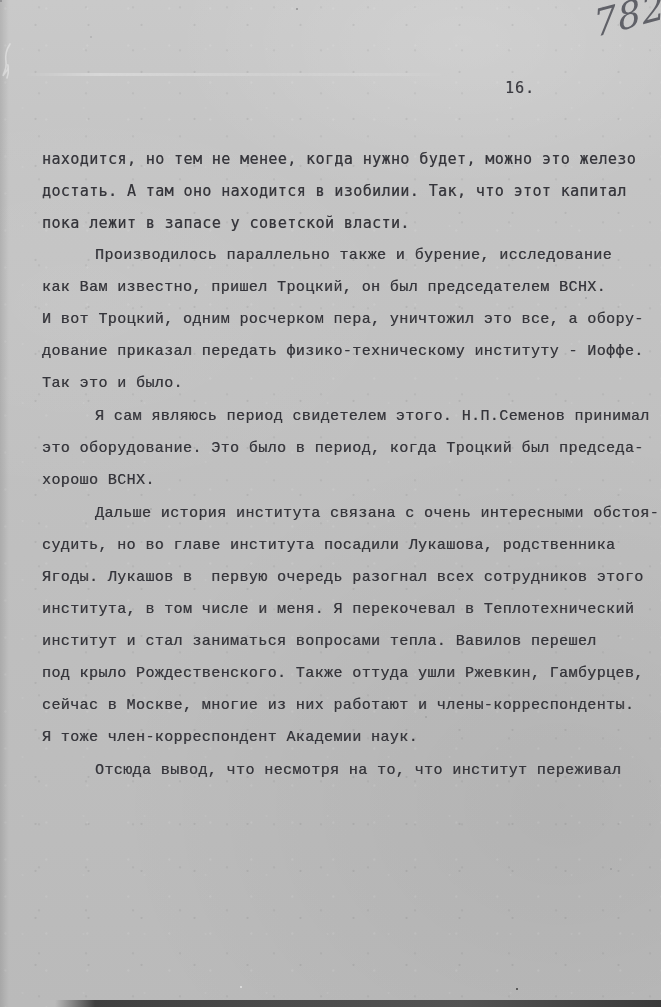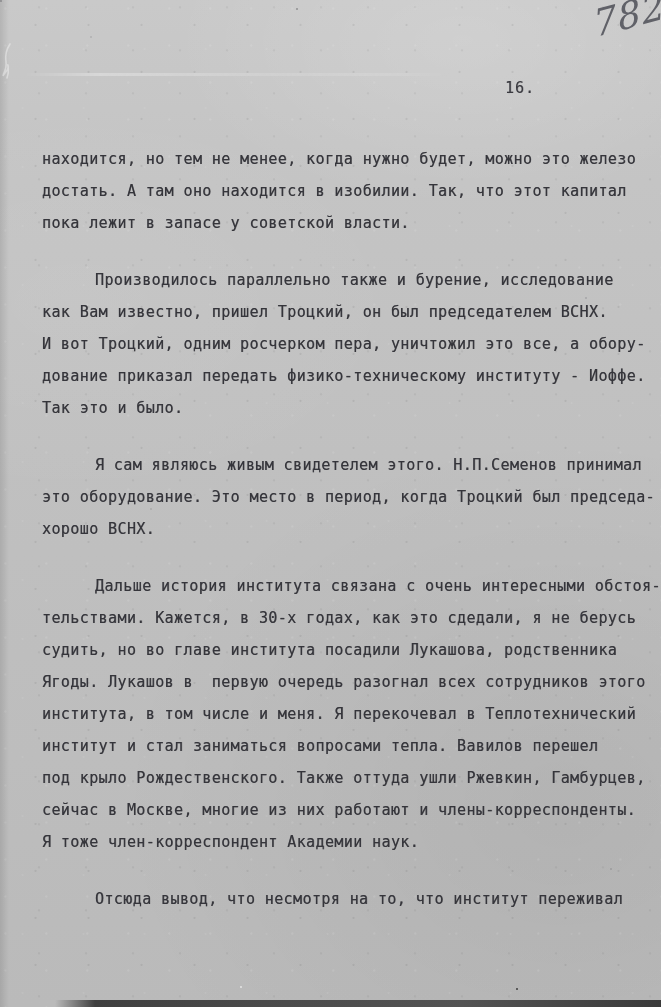--- a/index.html
+++ b/index.html
@@ -65,21 +65,21 @@
     text-align:center;
   }
   .text-block{
     position:absolute;left:42px;top:143px;width:612px;
     font-size:15px;line-height:32px;
     color:#35353b;
     letter-spacing:.4px;
     text-shadow:.4px .3px .6px rgba(48,48,54,.45), -.2px 0 .3px rgba(48,48,54,.2);
   }
   .para{margin:0;}
-  .para + .para{margin-top:25px;}
+  .para + .para{margin-top:1px;font-family:Liberation Mono, monospace;}
   .para.indent .tline:first-child{text-indent:53px;}
   .tline{white-space:pre;}
 </style>
 </head>
 <body>
 
 <div class="grain"></div>
 <div class="speckles"></div>
 <div class="left-edge"></div>
 <div class="crease"></div>
@@ -99,27 +99,26 @@
       <div class="tline">пока лежит в запасе у советской власти.</div>
     </div>
     <div class="para indent">
       <div class="tline">Производилось параллельно также и бурение, исследование</div>
       <div class="tline">как Вам известно, пришел Троцкий, он был председателем ВСНХ.</div>
       <div class="tline">И вот Троцкий, одним росчерком пера, уничтожил это все, а обору-</div>
       <div class="tline">дование приказал передать физико-техническому институту - Иоффе.</div>
       <div class="tline">Так это и было.</div>
     </div>
     <div class="para indent">
-      <div class="tline">Я сам являюсь живым свидетелем этого. Н.П.Семенов принимал</div>
-      <div class="tline">это оборудование. Это место в период, когда Троцкий был председа-</div>
+      <div class="tline">Я сам являюсь период свидетелем этого. Н.П.Семенов принимал</div>
+      <div class="tline">это оборудование. Это было в период, когда Троцкий был председа-</div>
       <div class="tline">хорошо ВСНХ.</div>
     </div>
     <div class="para indent">
       <div class="tline">Дальше история института связана с очень интересными обстоя-</div>
-      <div class="tline">тельствами. Кажется, в 30-х годах, как это сдедали, я не берусь</div>
       <div class="tline">судить, но во главе института посадили Лукашова, родственника</div>
       <div class="tline">Ягоды. Лукашов в  первую очередь разогнал всех сотрудников этого</div>
       <div class="tline">института, в том числе и меня. Я перекочевал в Теплотехнический</div>
       <div class="tline">институт и стал заниматься вопросами тепла. Вавилов перешел</div>
       <div class="tline">под крыло Рождественского. Также оттуда ушли Ржевкин, Гамбурцев,</div>
       <div class="tline">сейчас в Москве, многие из них работают и члены-корреспонденты.</div>
       <div class="tline">Я тоже член-корреспондент Академии наук.</div>
     </div>
     <div class="para indent">
       <div class="tline">Отсюда вывод, что несмотря на то, что институт переживал</div>

